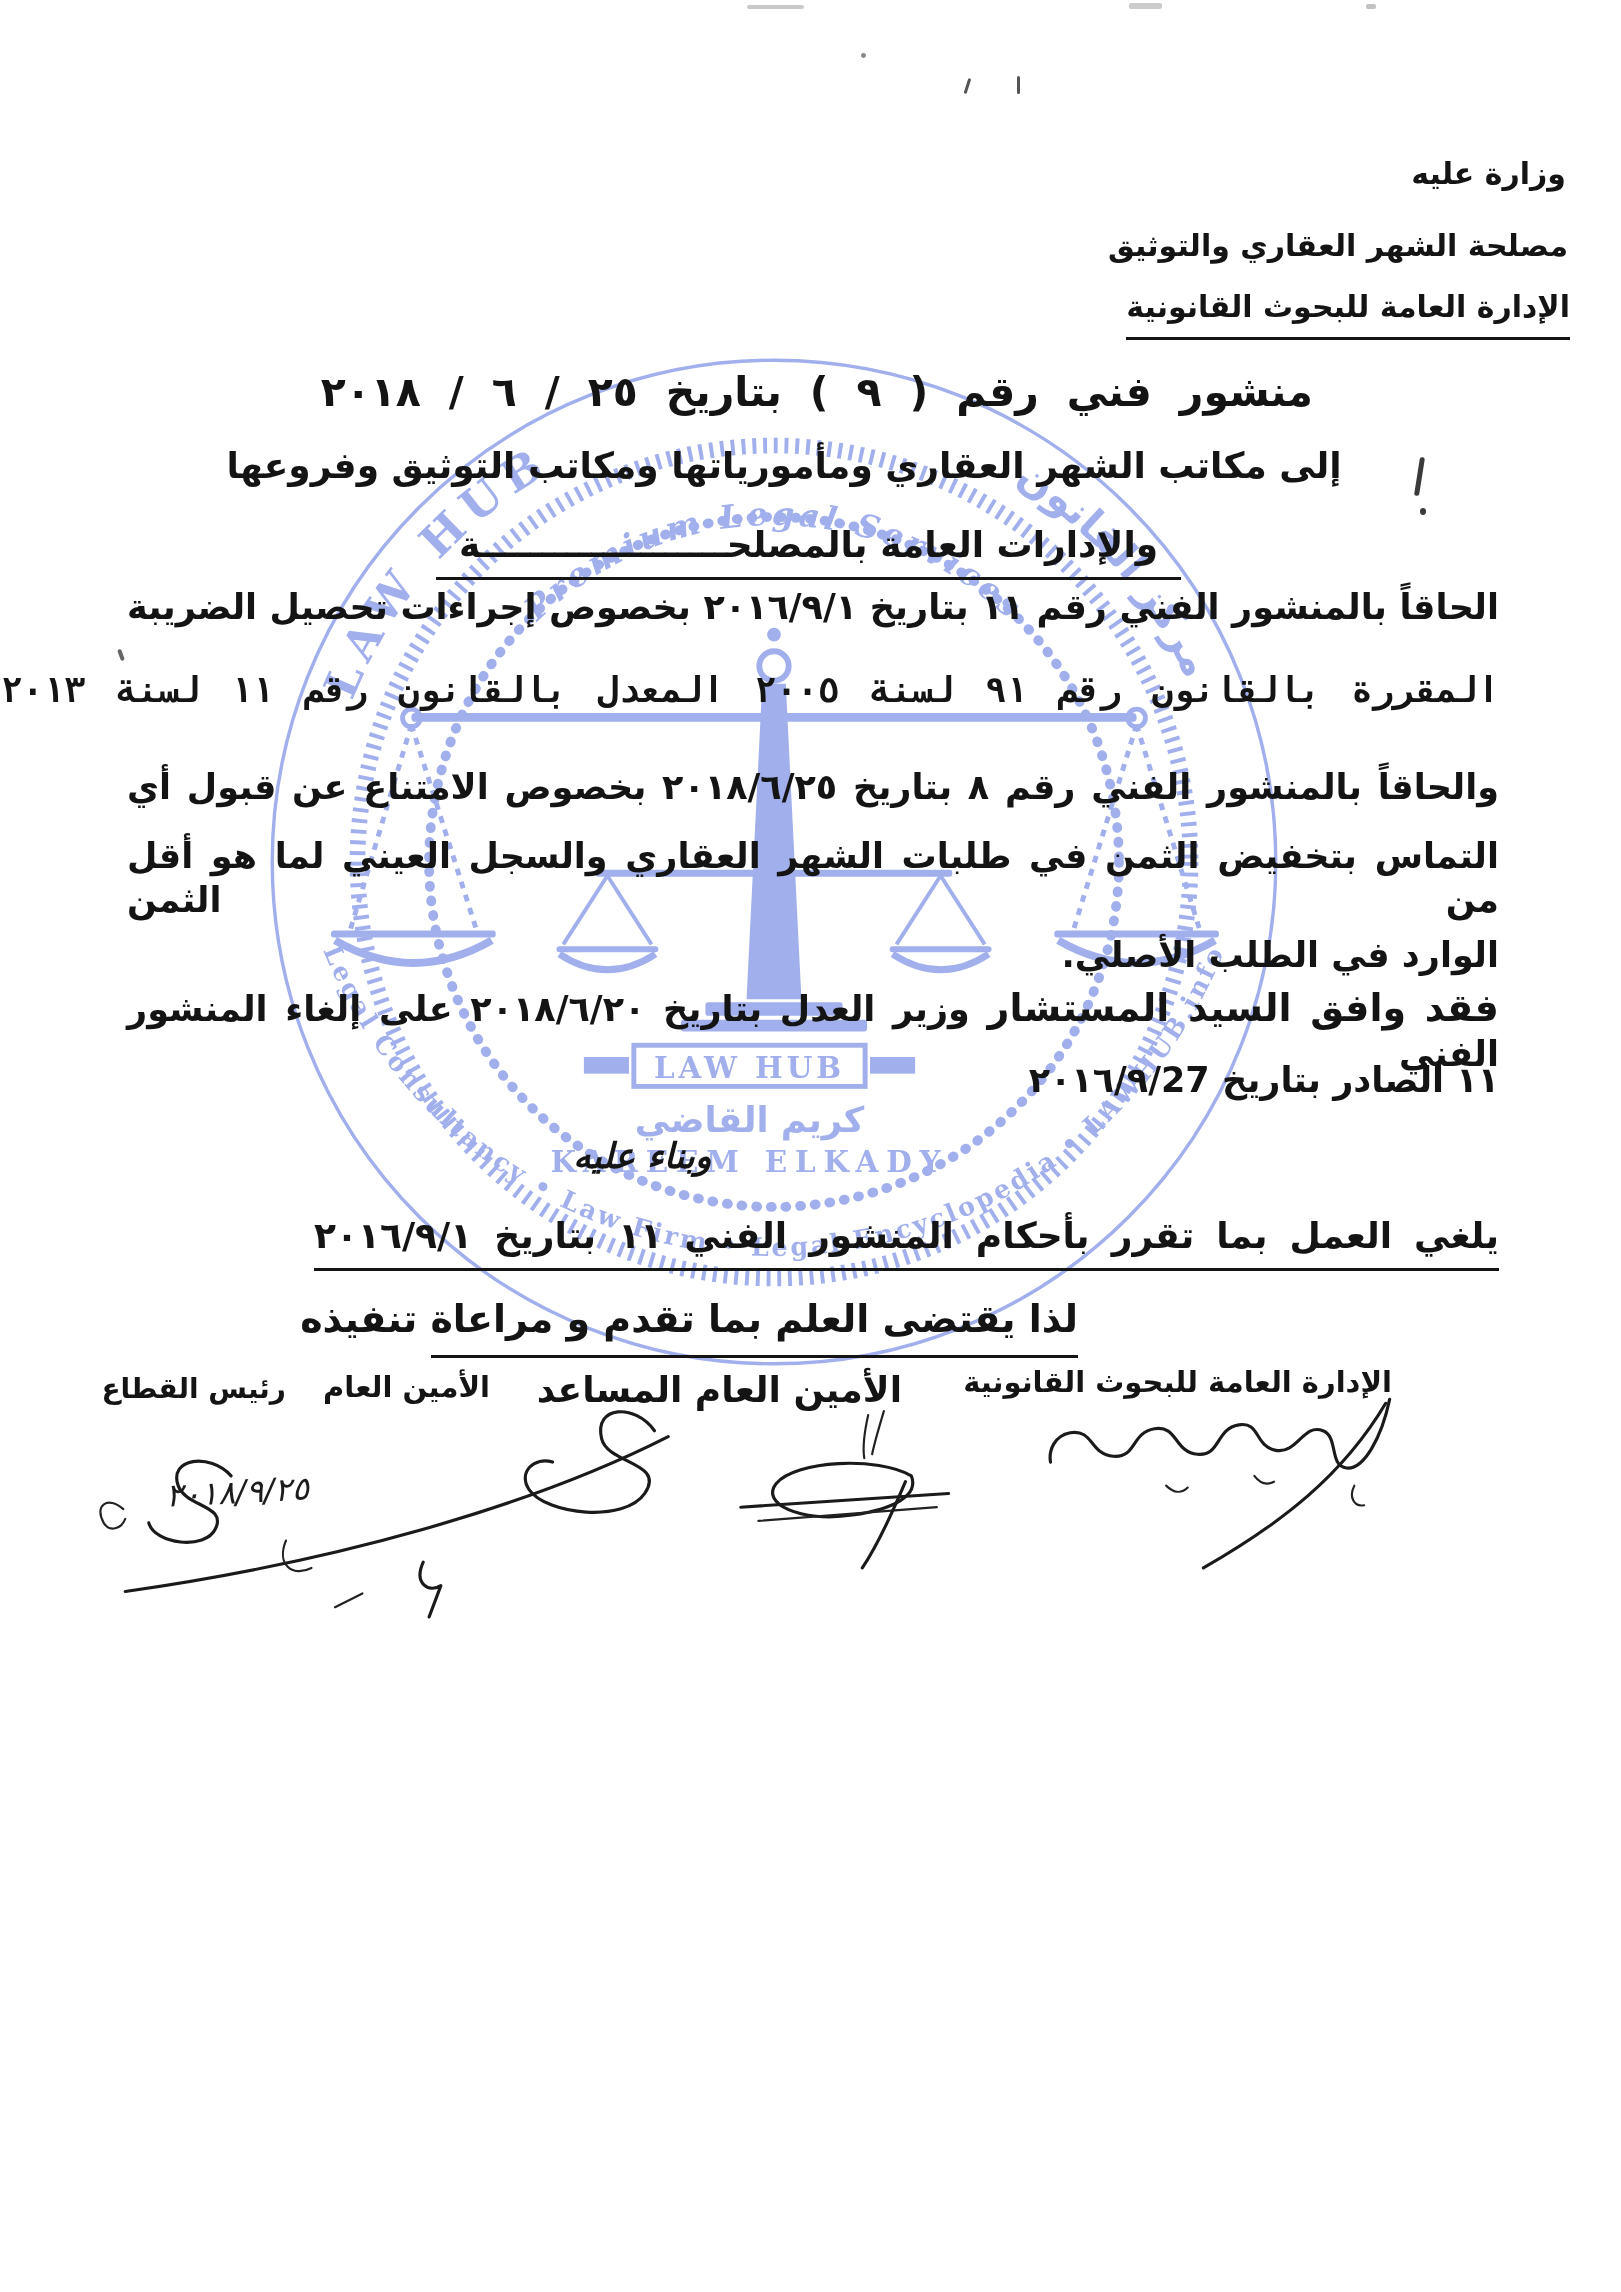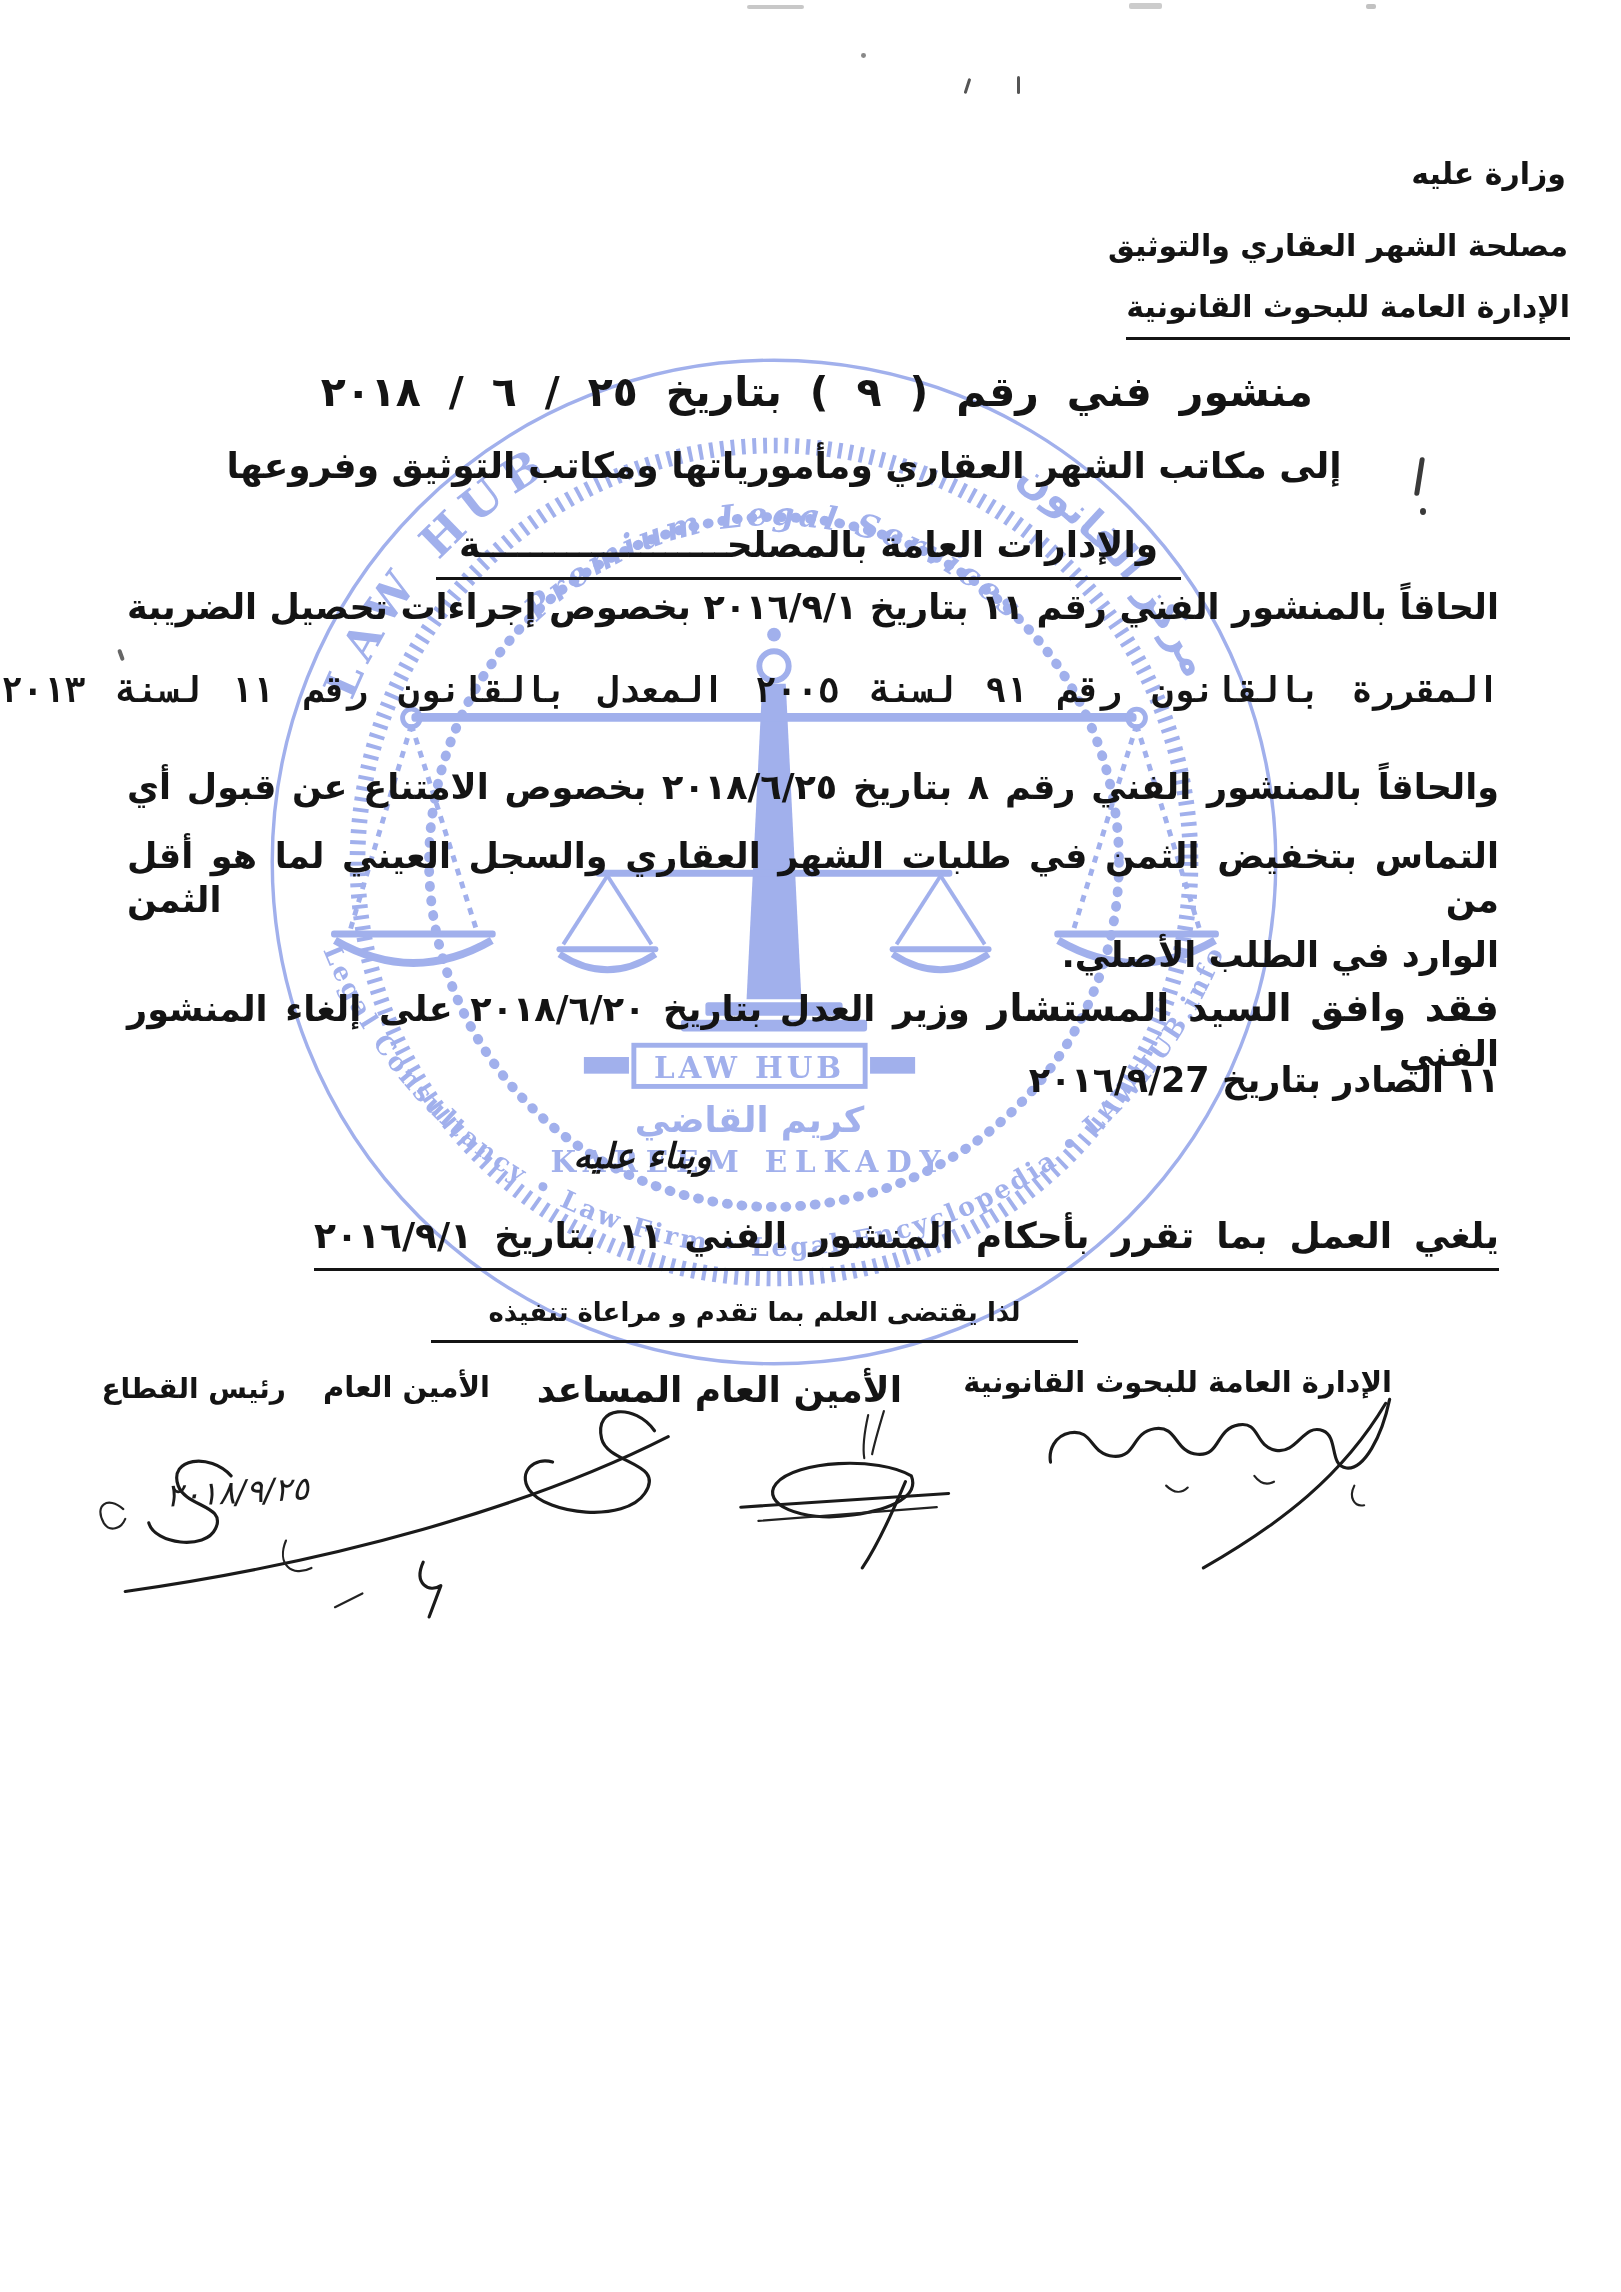--- a/index.html
+++ b/index.html
@@ -127,21 +127,21 @@
   <div class="abs ar body36 just z2" style="top:985px;left:127px;right:122px;">
     <span style="font-size:38px;">فقد وافق السيد المستشار</span>
     <span>وزير العدل بتاريخ ٢٠١٨/٦/٢٠ على إلغاء المنشور الفني</span>
   </div>
   <div class="abs ar body36 right z2" style="top:1059px;right:122px;">١١ الصادر بتاريخ ٢٠١٦/٩/27</div>
 
   <div class="abs ar center z2" style="top:1135px;left:515px;width:255px;font-size:35px;white-space:nowrap;font-style:italic;">وبناء عليه</div>
 
   <div class="abs ar just u z2" style="top:1213px;left:314px;right:122px;font-size:36px;padding-bottom:10px;">يلغي العمل بما تقرر بأحكام المنشور الفني ١١ بتاريخ ٢٠١٦/٩/١</div>
 
-  <div class="abs ar center u z2" style="top:1296px;left:431px;width:647px;font-size:26px;padding-bottom:11.8px;white-space:nowrap;">لذا يقتضى العلم بما تقدم و مراعاة تنفيذه</div>
+  <div class="abs ar center u z2" style="top:1296px;left:431px;width:647px;font-size:38px;padding-bottom:11.8px;white-space:nowrap;">لذا يقتضى العلم بما تقدم و مراعاة تنفيذه</div>
 
   <div class="abs ar center z2" style="top:1364px;left:1010px;width:382px;font-size:29px;white-space:nowrap;">الإدارة العامة للبحوث القانونية</div>
   <div class="abs ar center z2" style="top:1367px;left:681px;width:221px;font-size:36px;white-space:nowrap;">الأمين العام المساعد</div>
   <div class="abs ar center z2" style="top:1369px;left:294px;width:225px;font-size:29px;white-space:nowrap;">الأمين العام</div>
   <div class="abs ar center z2" style="top:1371px;left:110px;width:176px;font-size:28px;white-space:nowrap;">رئيس القطاع</div>
 
   <svg class="abs sig-svg" style="left:39px;top:1360px;" width="1431" height="314" viewBox="0 0 1460 320">
 
     <g>
       <path class="ink" d="M1378,40 C1370,78 1352,112 1334,110 C1316,108 1326,78 1310,72 C1290,64 1284,96 1262,92 C1240,88 1246,62 1224,66 C1200,70 1206,98 1182,96 C1158,94 1162,66 1138,70 C1114,74 1120,100 1096,98 C1072,96 1076,70 1052,74 C1036,77 1030,92 1032,104"></path>

